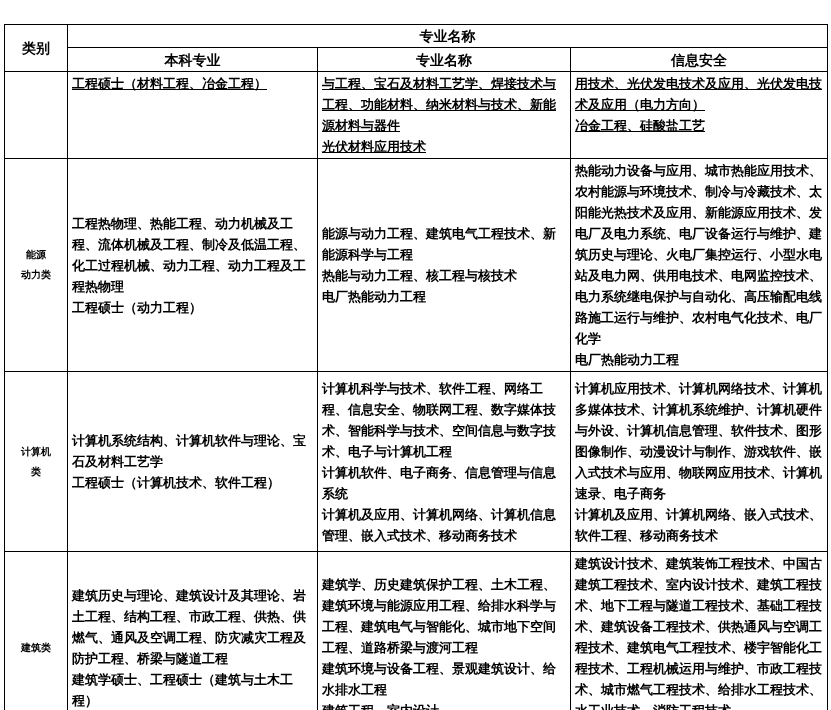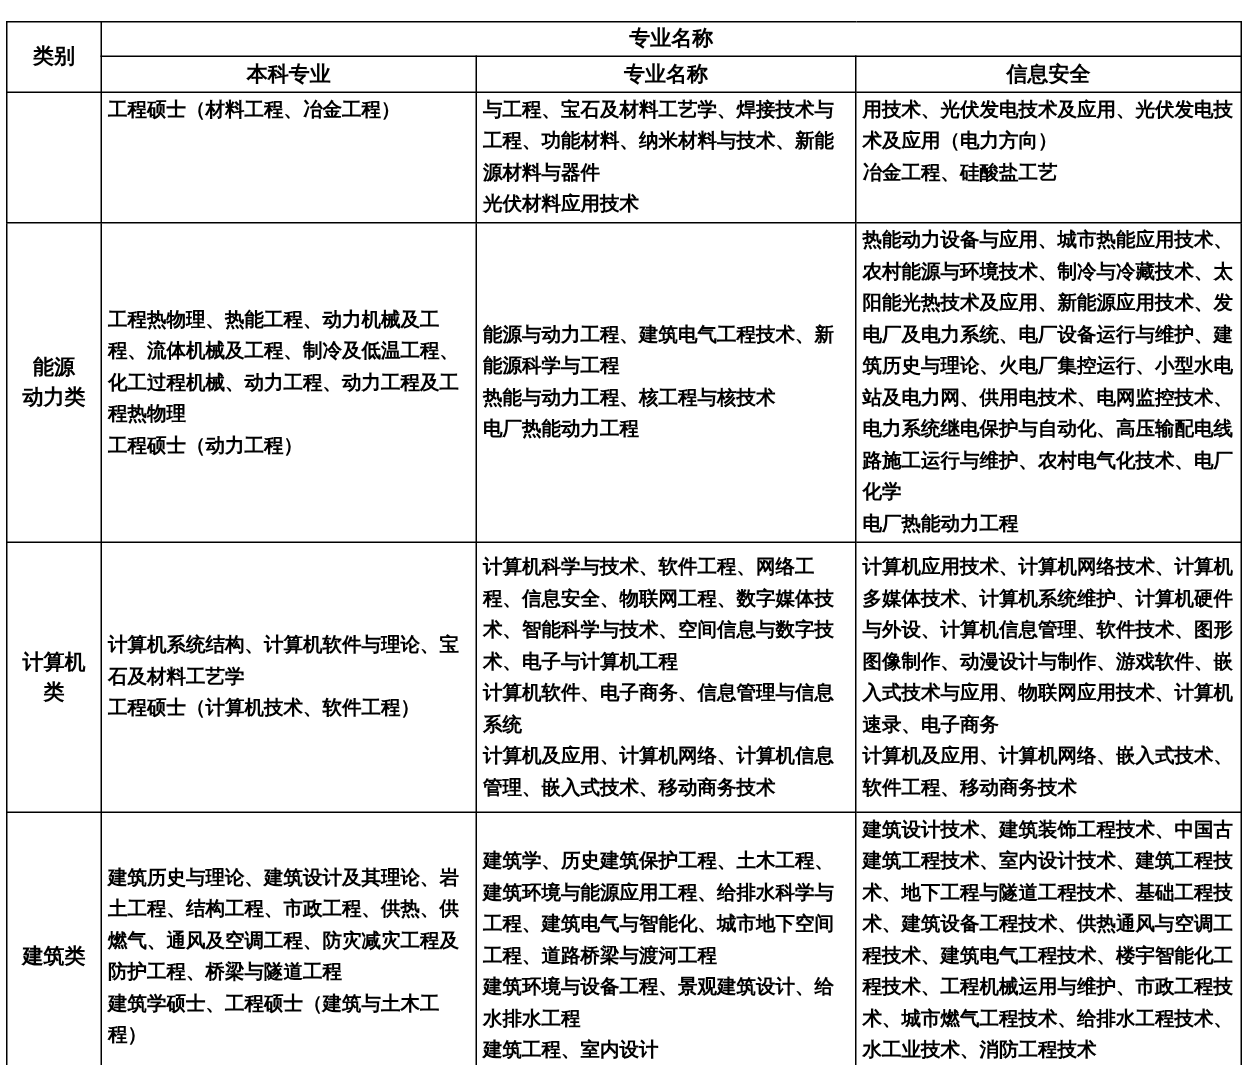--- a/index.html
+++ b/index.html
@@ -2,21 +2,21 @@
 <html><head>
 <meta charset="utf-8">
 <style>
   * { box-sizing: border-box; }
   html, body { margin: 0; padding: 0; background: #ffffff; }
   .page {
     width: 831px;
     height: 710px;
     overflow: hidden;
     background: #ffffff;
-    padding: 14px 4px 0 4px;
+    padding: 24px 4px 0 4px;
     font-family: "DejaVu Sans", "Liberation Sans", sans-serif;
     color: #000000;
   }
   table.majors {
     border-collapse: collapse;
     table-layout: fixed;
     width: 823px;
   }
   table.majors th, table.majors td {
     border: 1px solid #000000;
@@ -25,40 +25,40 @@
     overflow: hidden;
   }
   th.hdr {
     font-size: 14px;
     text-align: center;
     vertical-align: middle;
     padding: 1px 2px;
     line-height: 20px;
   }
   td.cat {
-    font-size: 14px;
+    font-size: 10px;
     text-align: center;
     vertical-align: middle;
     padding: 1px 2px;
     white-space: pre-line;
     line-height: 20px;
   }
   td.content {
     font-size: 13px;
     text-align: left;
     vertical-align: middle;
     padding: 1px 4px;
     white-space: pre-line;
     line-height: 21px;
     word-break: break-all;
   }
   td.content.vtop { vertical-align: top; }
   tr.h1 { height: 22px; }
   tr.h2 { height: 24px; }
-  tr.r1 { height: 63px; }
+  tr.r1 { height: 63px; text-decoration: underline; }
   tr.r2 { height: 185px; }
   tr.r3 { height: 180px; }
   tr.r4 { height: 142px; }
 </style>
 </head>
 <body>
 
 <div class="page">
   <table class="majors">
     <colgroup>

